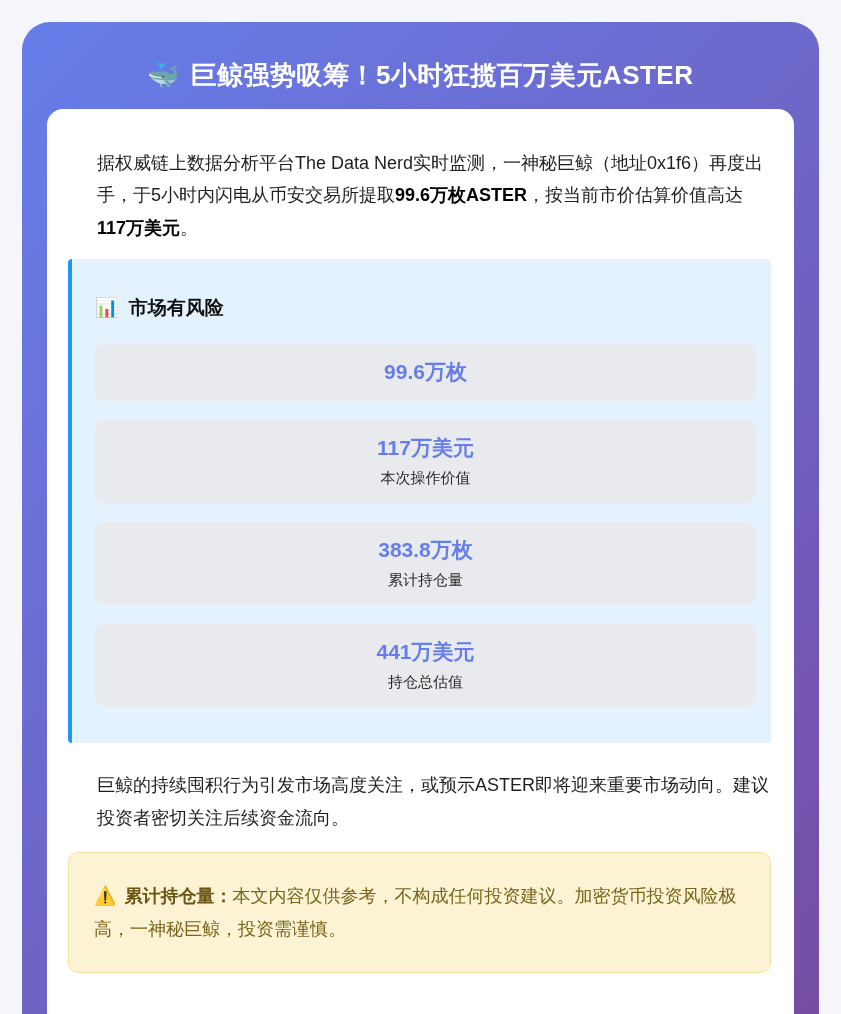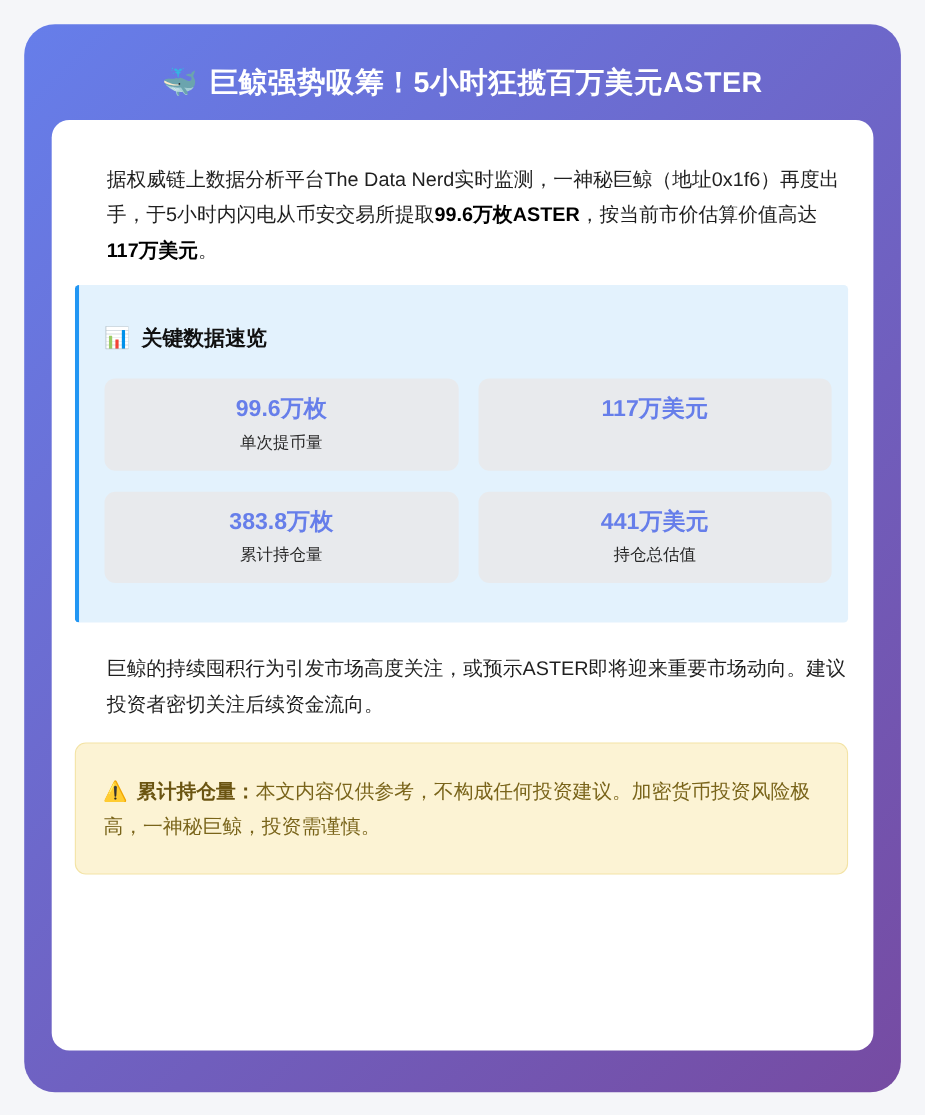--- a/index.html
+++ b/index.html
@@ -56,21 +56,21 @@
   .panel-heading {
     font-size: 19px;
     font-weight: bold;
     color: #111111;
     margin: 11px 0 23px 0;
   }
   .panel-heading .heading-icon { margin-right: 10px; font-weight: normal; }
 
   .stats-grid {
     display: grid;
-    grid-template-columns: 1fr 1fr;
+    grid-template-columns: 1fr;
     gap: 19px 18px;
   }
   .stat-card {
     background: #e8eaed;
     border-radius: 10px;
     padding: 14px 10px 15px 10px;
     text-align: center;
   }
   .stat-value {
     font-size: 21px;
@@ -106,29 +106,29 @@
 <div class="gradient-card">
 
   <h1 class="article-title"><span class="title-icon">🐳</span><span>巨鲸强势吸筹！5小时狂揽百万美元ASTER</span></h1>
 
   <div class="white-card">
 
     <p class="body-paragraph"><span>据权威链上数据分析平台The Data Nerd实时监测，一神秘巨鲸（地址0x1f6）再度出手，于5小时内闪电从币安交易所提取</span><strong>99.6万枚ASTER</strong><span>，按当前市价估算价值高达</span><strong>117万美元</strong><span>。</span></p>
 
 
     <div class="data-panel">
-      <div class="panel-heading"><span class="heading-icon">📊</span><span>关键数据速览</span></div>
+      <div class="panel-heading"><span class="heading-icon">📊</span><span>市场有风险</span></div>
 
       <div class="stats-grid">
         <div class="stat-card">
           <div class="stat-value">99.6万枚</div>
-          <div class="stat-label">单次提币量</div>
         </div>
         <div class="stat-card">
           <div class="stat-value">117万美元</div>
+          <div class="stat-label">本次操作价值</div>
         </div>
         <div class="stat-card">
           <div class="stat-value">383.8万枚</div>
           <div class="stat-label">累计持仓量</div>
         </div>
         <div class="stat-card">
           <div class="stat-value">441万美元</div>
           <div class="stat-label">持仓总估值</div>
         </div>
       </div>

